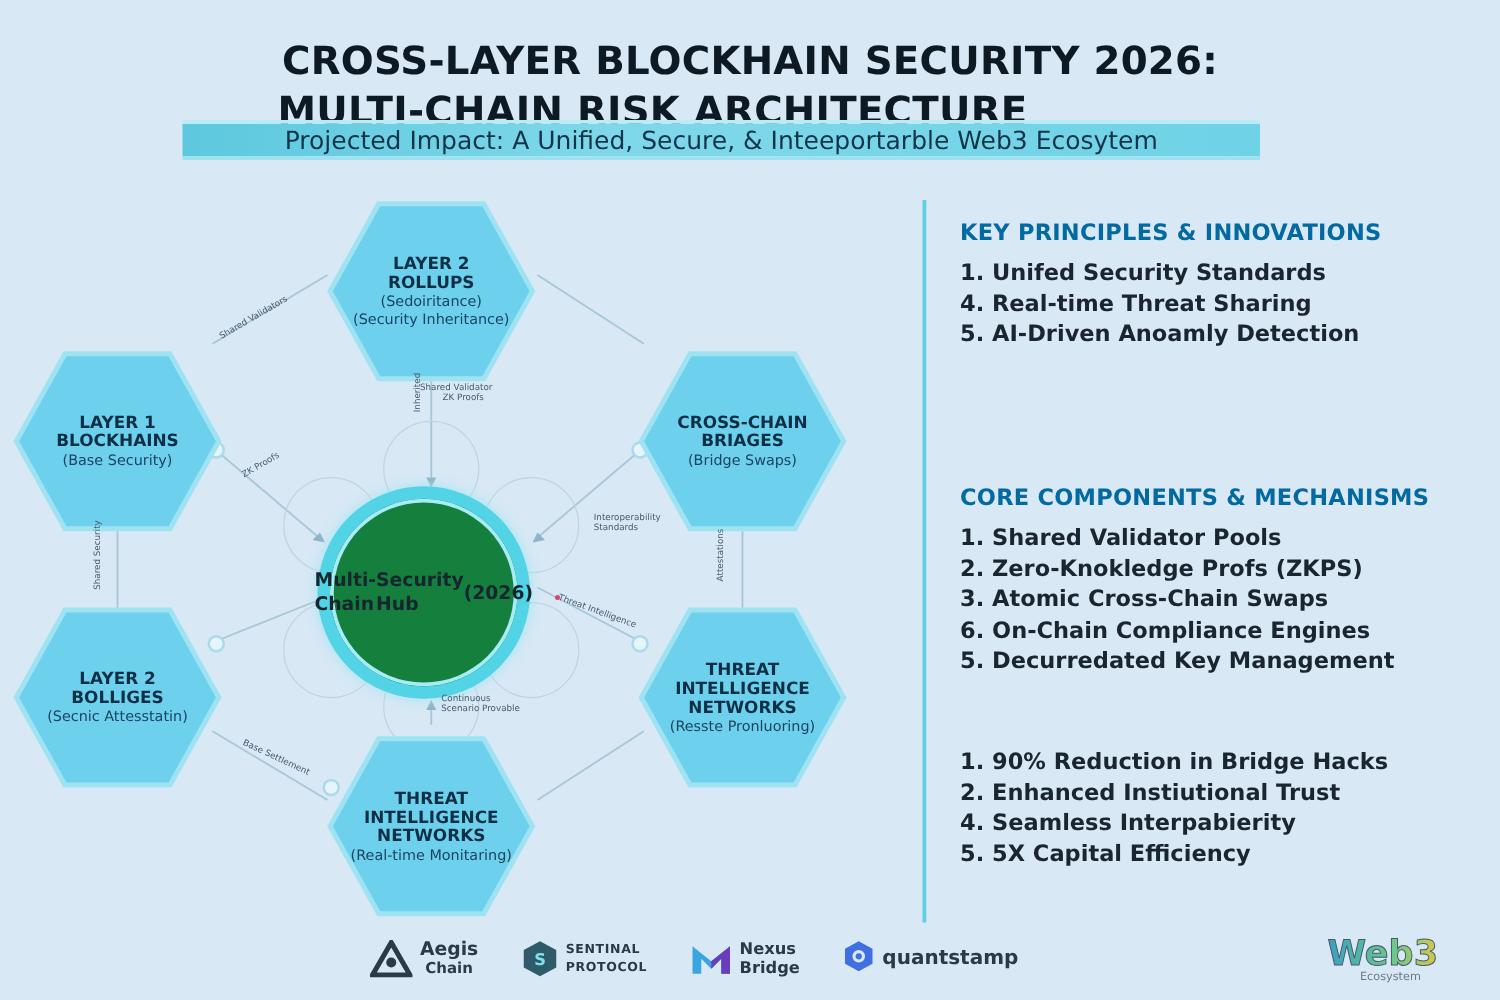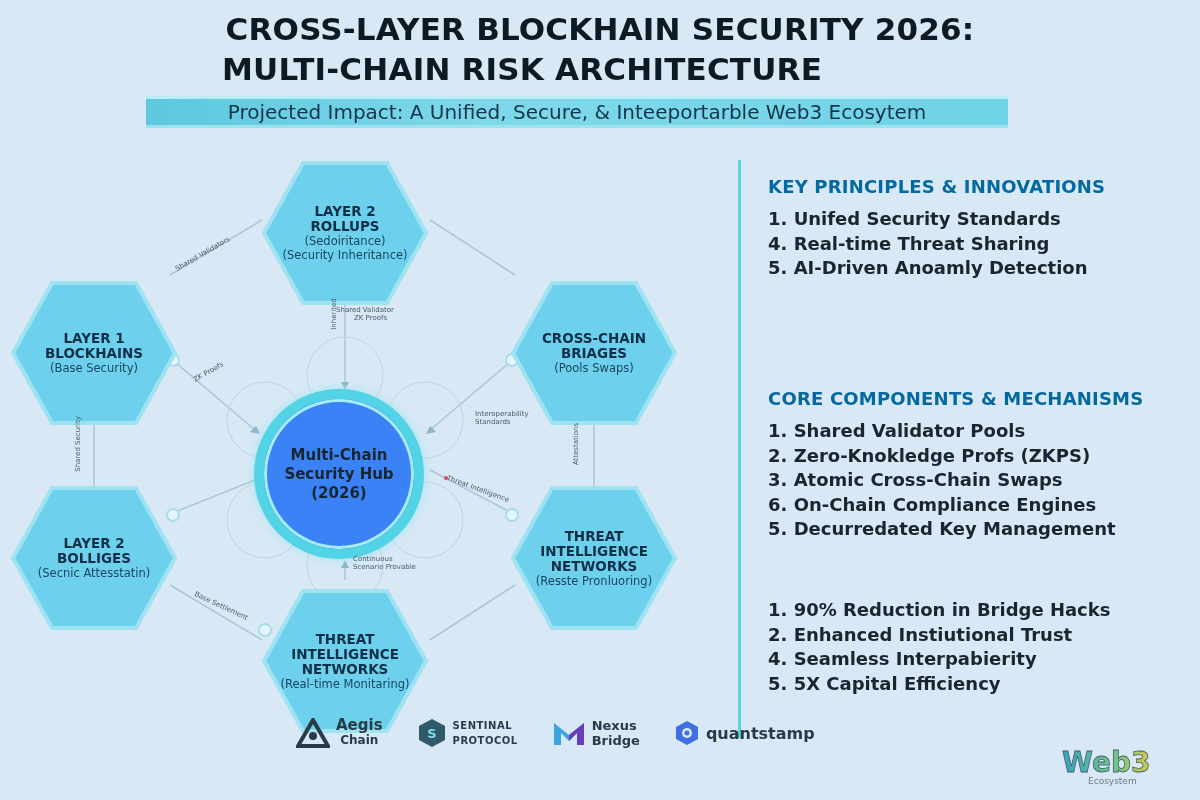--- a/index.html
+++ b/index.html
@@ -6,21 +6,21 @@
   html, body { width: 1200px; height: 800px; overflow: hidden; }
   body {
     background: #d8e8f5;
     font-family: "DejaVu Sans", sans-serif;
     color: #10202e;
     position: relative;
   }
   .title {
     position: absolute; left: 0; width: 1200px; text-align: center;
     font-family: "DejaVu Sans", sans-serif; font-weight: bold;
-    font-size: 31px; color: #0d1a24; letter-spacing: 0.2px; line-height: 38px;
+    font-size: 31px; color: #0d1a24; letter-spacing: 0.2px; line-height: 38px; margin-top: 20px;
   }
   .title.l1 { top: 10px; left: 0; }
   .title.l2 { top: 50px; left: -78px; }
   .subtitle-bar {
     position: absolute; left: 146px; top: 96px; width: 862px; height: 32px;
     background: linear-gradient(90deg, #5dc8de 0%, #7fd8ea 40%, #6fd2e6 100%);
     border-top: 3px solid #b9ecf5; border-bottom: 3px solid #9fe2ef;
     display: flex; align-items: center; justify-content: center;
   }
   .subtitle-bar span { font-size: 20px; color: #13354a; font-family: "DejaVu Sans", sans-serif; }
@@ -31,31 +31,31 @@
     display: flex; flex-direction: column; align-items: center; justify-content: center;
     text-align: center;
   }
   .hex .hex-bg { position: absolute; inset: 0; }
   .hex .t { position: relative; font-weight: bold; font-size: 13.5px; color: #0f2f47; line-height: 15px; }
   .hex .s { position: relative; font-size: 11.5px; color: #1a4560; line-height: 14px; }
   .hub {
     position: absolute; left: 254px; top: 249px; width: 170px; height: 170px;
     border-radius: 50%; border: 10px solid #53d3e6;
     box-shadow: 0 0 0 3px #a7ecf5 inset, 0 0 10px #9fe6f1;
-    background: #3b82f6;
-    display: flex; flex-direction: column; align-items: center; justify-content: center;
+    background: #15803d;
+    display: flex; flex-direction: row; align-items: center; justify-content: center;
   }
   .hub span { font-weight: bold; font-size: 15px; line-height: 19px; color: #15262f; }
   .edge-label { position: absolute; font-size: 7px; color: #4a5a6a; white-space: nowrap; }
   .divider { position: absolute; left: 738px; top: 160px; width: 3px; height: 578px; background: #5ed0e2; }
   .section { position: absolute; left: 768px; }
   .section h2 { font-size: 18px; font-weight: bold; color: #0369a1; margin-bottom: 10px; letter-spacing: 0.2px; }
   .section ol { list-style: none; }
   .section li { font-size: 18px; color: #1a2530; line-height: 24.5px; white-space: nowrap; font-weight: bold; }
-  .logos { position: absolute; top: 718px; left: 296px; display: flex; align-items: center; gap: 34px; }
+  .logos { position: absolute; top: 752px; left: 296px; display: flex; align-items: flex-start; gap: 34px; }
   .logo { display: flex; align-items: center; gap: 6px; }
   .logo .name { font-weight: bold; color: #2b3a46; line-height: 15px; }
   .web3 { position: absolute; left: 1058px; top: 742px; width: 112px; height: 46px; }
 </style>
 </head>
 <body>
 
 <div class="title l1">CROSS-LAYER BLOCKHAIN SECURITY 2026:</div>
 <div class="title l2">MULTI-CHAIN RISK ARCHITECTURE</div>
 <div class="subtitle-bar">
@@ -126,21 +126,21 @@
     <span class="t">BLOCKHAINS</span>
     <span class="s">(Base Security)</span>
   </div>
 
   <div class="hex" style="left:510px; top:140px;">
     <svg class="hex-bg" viewBox="0 0 168 146">
         <polygon points="42,3 126,3 165,73 126,143 42,143 3,73" fill="#6dd0ec" stroke="#9fe3f3" stroke-width="4"></polygon>
       </svg>
     <span class="t">CROSS-CHAIN</span>
     <span class="t">BRIAGES</span>
-    <span class="s">(Pools Swaps)</span>
+    <span class="s">(Bridge Swaps)</span>
   </div>
 
   <div class="hex" style="left:10px; top:345px;">
     <svg class="hex-bg" viewBox="0 0 168 146">
         <polygon points="42,3 126,3 165,73 126,143 42,143 3,73" fill="#6dd0ec" stroke="#9fe3f3" stroke-width="4"></polygon>
       </svg>
     <span class="t">LAYER 2</span>
     <span class="t">BOLLIGES</span>
     <span class="s">(Secnic Attesstatin)</span>
   </div>

